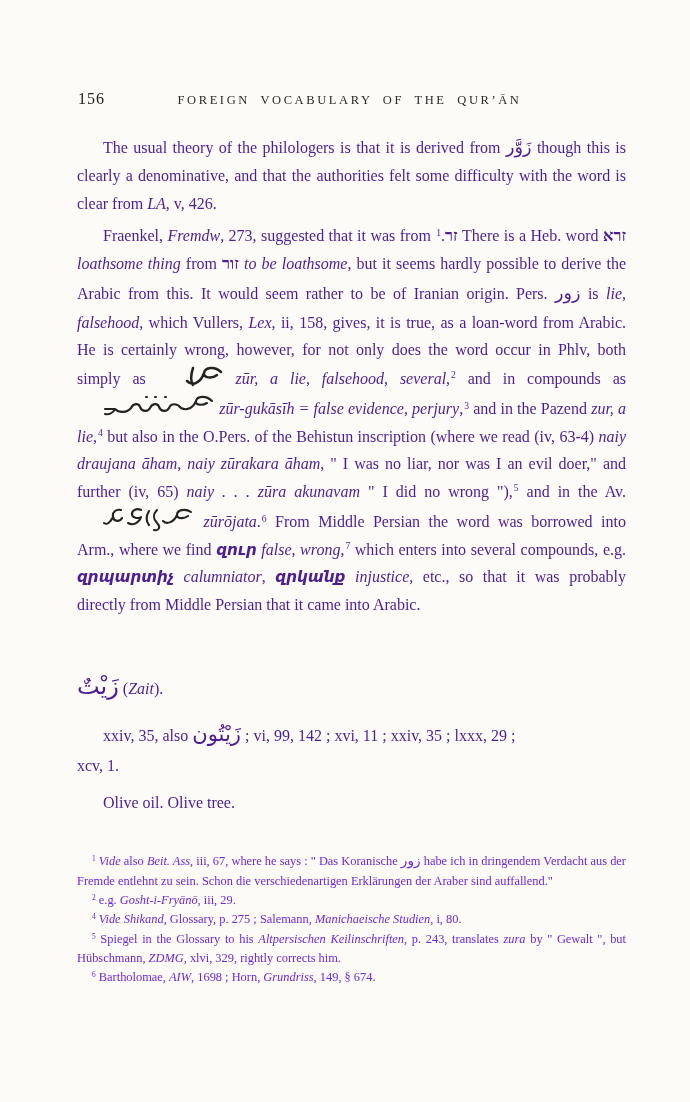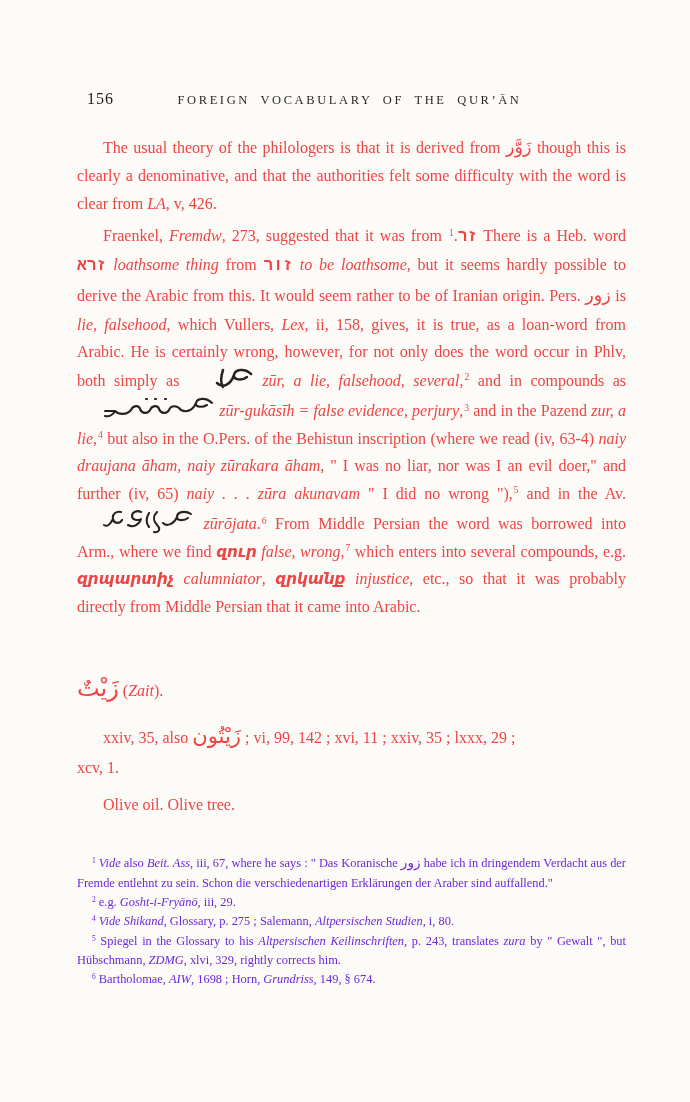--- a/index.html
+++ b/index.html
@@ -12,37 +12,37 @@
     font-family:"Liberation Serif", serif;
     padding:90px 64px 0 77px;
     overflow:hidden;
   }
   .running-head{
     position:relative;
     height:22px;
     margin-bottom:20px;
   }
   .pagenum{
-    position:absolute;left:10px;top:0;
+    position:absolute;left:1px;top:0;
     font-size:16px;letter-spacing:1px;
   }
   .running-title{
     position:absolute;left:0;right:4px;top:3px;
     text-align:center;
     font-size:12.5px;
     letter-spacing:2.6px;
     word-spacing:5px;
     color:#2a2927;
   }
   p{margin:0;}
   .body-para{
     font-size:16px;
     line-height:1.72;
     text-align:justify;
-    color:#ef4444;
+    color:#4c1d95;
   }
   .indent{text-indent:26px;}
   .para-gap{margin-top:5px;}
   .entry-head{
     margin-top:52px;
     font-size:16px;
     line-height:1.4;
   }
   .entry-refs{margin-top:12px;}
   .entry-gloss{margin-top:9px;}
@@ -52,21 +52,21 @@
   }
   .fn{
     font-size:12.4px;
     line-height:1.56;
     text-align:justify;
     text-indent:14px;
   }
   
   .run-n{}
   .run-i{font-style:italic;}
-  .run-heb{font-family:Liberation Mono, monospace;font-weight:bold;font-size:1.02em;}
+  .run-heb{font-family:Liberation Serif, serif;font-weight:bold;font-size:1.02em;}
   .run-ar{font-family:"DejaVu Sans",sans-serif;font-size:1.1em;}
   .run-ar-lg{font-family:"DejaVu Sans",sans-serif;font-size:1.32em;}
   .run-ar-xl{font-family:"DejaVu Sans",sans-serif;font-size:1.5em;font-weight:normal;}
   .run-arm{font-family:"DejaVu Sans",sans-serif;font-style:italic;font-weight:600;font-size:0.95em;}
   .run-sup{font-size:0.6em;position:relative;top:-0.55em;margin-left:1px;}
   .glyph-wrap{display:inline-block;}
   .glyph-wrap svg{vertical-align:-6px;stroke:#242321;fill:none;stroke-linecap:round;stroke-linejoin:round;}
   svg.g-pahlavi-zur{width:40px;height:26px;stroke-width:2.5;}
   svg.g-pahlavi-zur-gukasih{width:112px;height:28px;stroke-width:2.1;}
   svg.g-avestan-zurojata{width:92px;height:28px;stroke-width:2.1;}
@@ -107,18 +107,18 @@
 
   <p class="body-para entry-head"><span class="run-ar-xl">زَيْتٌ</span><span class="run-n">  (</span><span class="run-i">Zait</span><span class="run-n">).</span></p>
 
   <p class="body-para indent entry-refs"><span class="run-n">xxiv, 35, also </span><span class="run-ar-lg">زَيْتُون</span><span class="run-n"> ;  vi, 99, 142 ;  xvi, 11 ;  xxiv, 35 ;  lxxx, 29 ;</span><br><span class="run-n">xcv, 1.</span></p>
 
   <p class="body-para indent entry-gloss"><span class="run-n">Olive oil.  Olive tree.</span></p>
 
   <div class="footnotes">
     <p class="fn"><span class="run-sup">1</span><span class="run-n"> </span><span class="run-i">Vide</span><span class="run-n"> also </span><span class="run-i">Beit. Ass</span><span class="run-n">, iii, 67, where he says :  " Das Koranische </span><span class="run-ar">زور</span><span class="run-n"> habe ich in dringendem Verdacht aus der Fremde entlehnt zu sein.  Schon die verschiedenartigen Erklärungen der Araber sind auffallend."</span></p>
     <p class="fn"><span class="run-sup">2</span><span class="run-n"> e.g. </span><span class="run-i">Gosht-i-Fryānō</span><span class="run-n">, iii, 29.</span></p>
-    <p class="fn"><span class="run-sup">4</span><span class="run-n"> </span><span class="run-i">Vide Shikand</span><span class="run-n">, Glossary, p. 275 ;  Salemann, </span><span class="run-i">Altpersischen Studien</span><span class="run-n">, i, 80.</span></p>
+    <p class="fn"><span class="run-sup">4</span><span class="run-n"> </span><span class="run-i">Vide Shikand</span><span class="run-n">, Glossary, p. 275 ;  Salemann, </span><span class="run-i">Manichaeische Studien</span><span class="run-n">, i, 80.</span></p>
     <p class="fn"><span class="run-sup">5</span><span class="run-n"> Spiegel in the Glossary to his </span><span class="run-i">Altpersischen Keilinschriften</span><span class="run-n">, p. 243, translates </span><span class="run-i">zura</span><span class="run-n"> by " Gewalt ", but Hübschmann, </span><span class="run-i">ZDMG</span><span class="run-n">, xlvi, 329, rightly corrects him.</span></p>
     <p class="fn"><span class="run-sup">6</span><span class="run-n"> Bartholomae, </span><span class="run-i">AIW</span><span class="run-n">, 1698 ;  Horn, </span><span class="run-i">Grundriss</span><span class="run-n">, 149, § 674.</span></p>
   </div>
 
 </div>
 
 </body></html>

